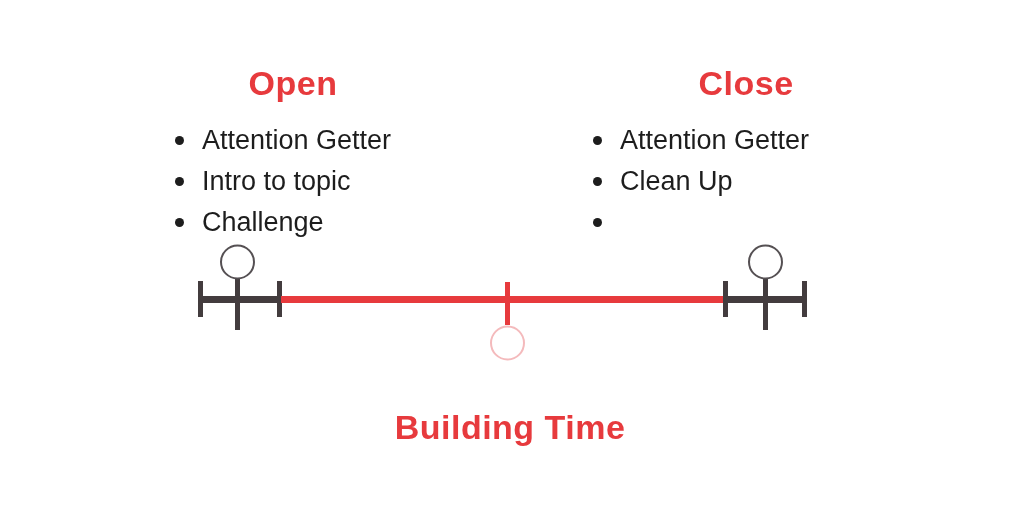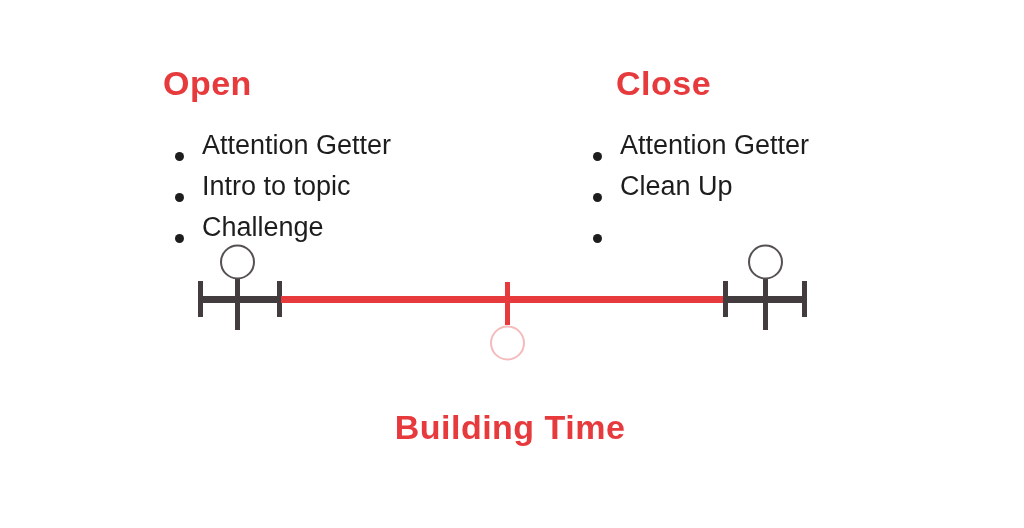--- a/index.html
+++ b/index.html
@@ -19,20 +19,21 @@
     position:relative;
     width:1024px;
     height:528px;
     background:var(--bg);
     overflow:hidden;
   }
   .section-heading{
     position:absolute;
     top:64px;
     width:260px;
+    text-align:center;
     font-size:34px;
     font-weight:bold;
     color:var(--accent-red);
     letter-spacing:0.5px;
   }
   .heading-open{left:163px;}
   .heading-close{left:616px;}
   .bullet-list{
     position:absolute;
     top:120px;
@@ -40,21 +41,21 @@
     padding:0;
     list-style:none;
     font-size:27px;
     color:var(--text);
   }
   .list-open{left:175px;}
   .list-close{left:593px;}
   .bullet-list li{
     height:41px;
     display:flex;
-    align-items:flex-end;
+    align-items:center;
   }
   .bullet-dot{
     width:9px;
     height:9px;
     border-radius:50%;
     background:var(--text);
     margin-right:18px;
     flex:0 0 auto;
   }
   .building-time-label{

